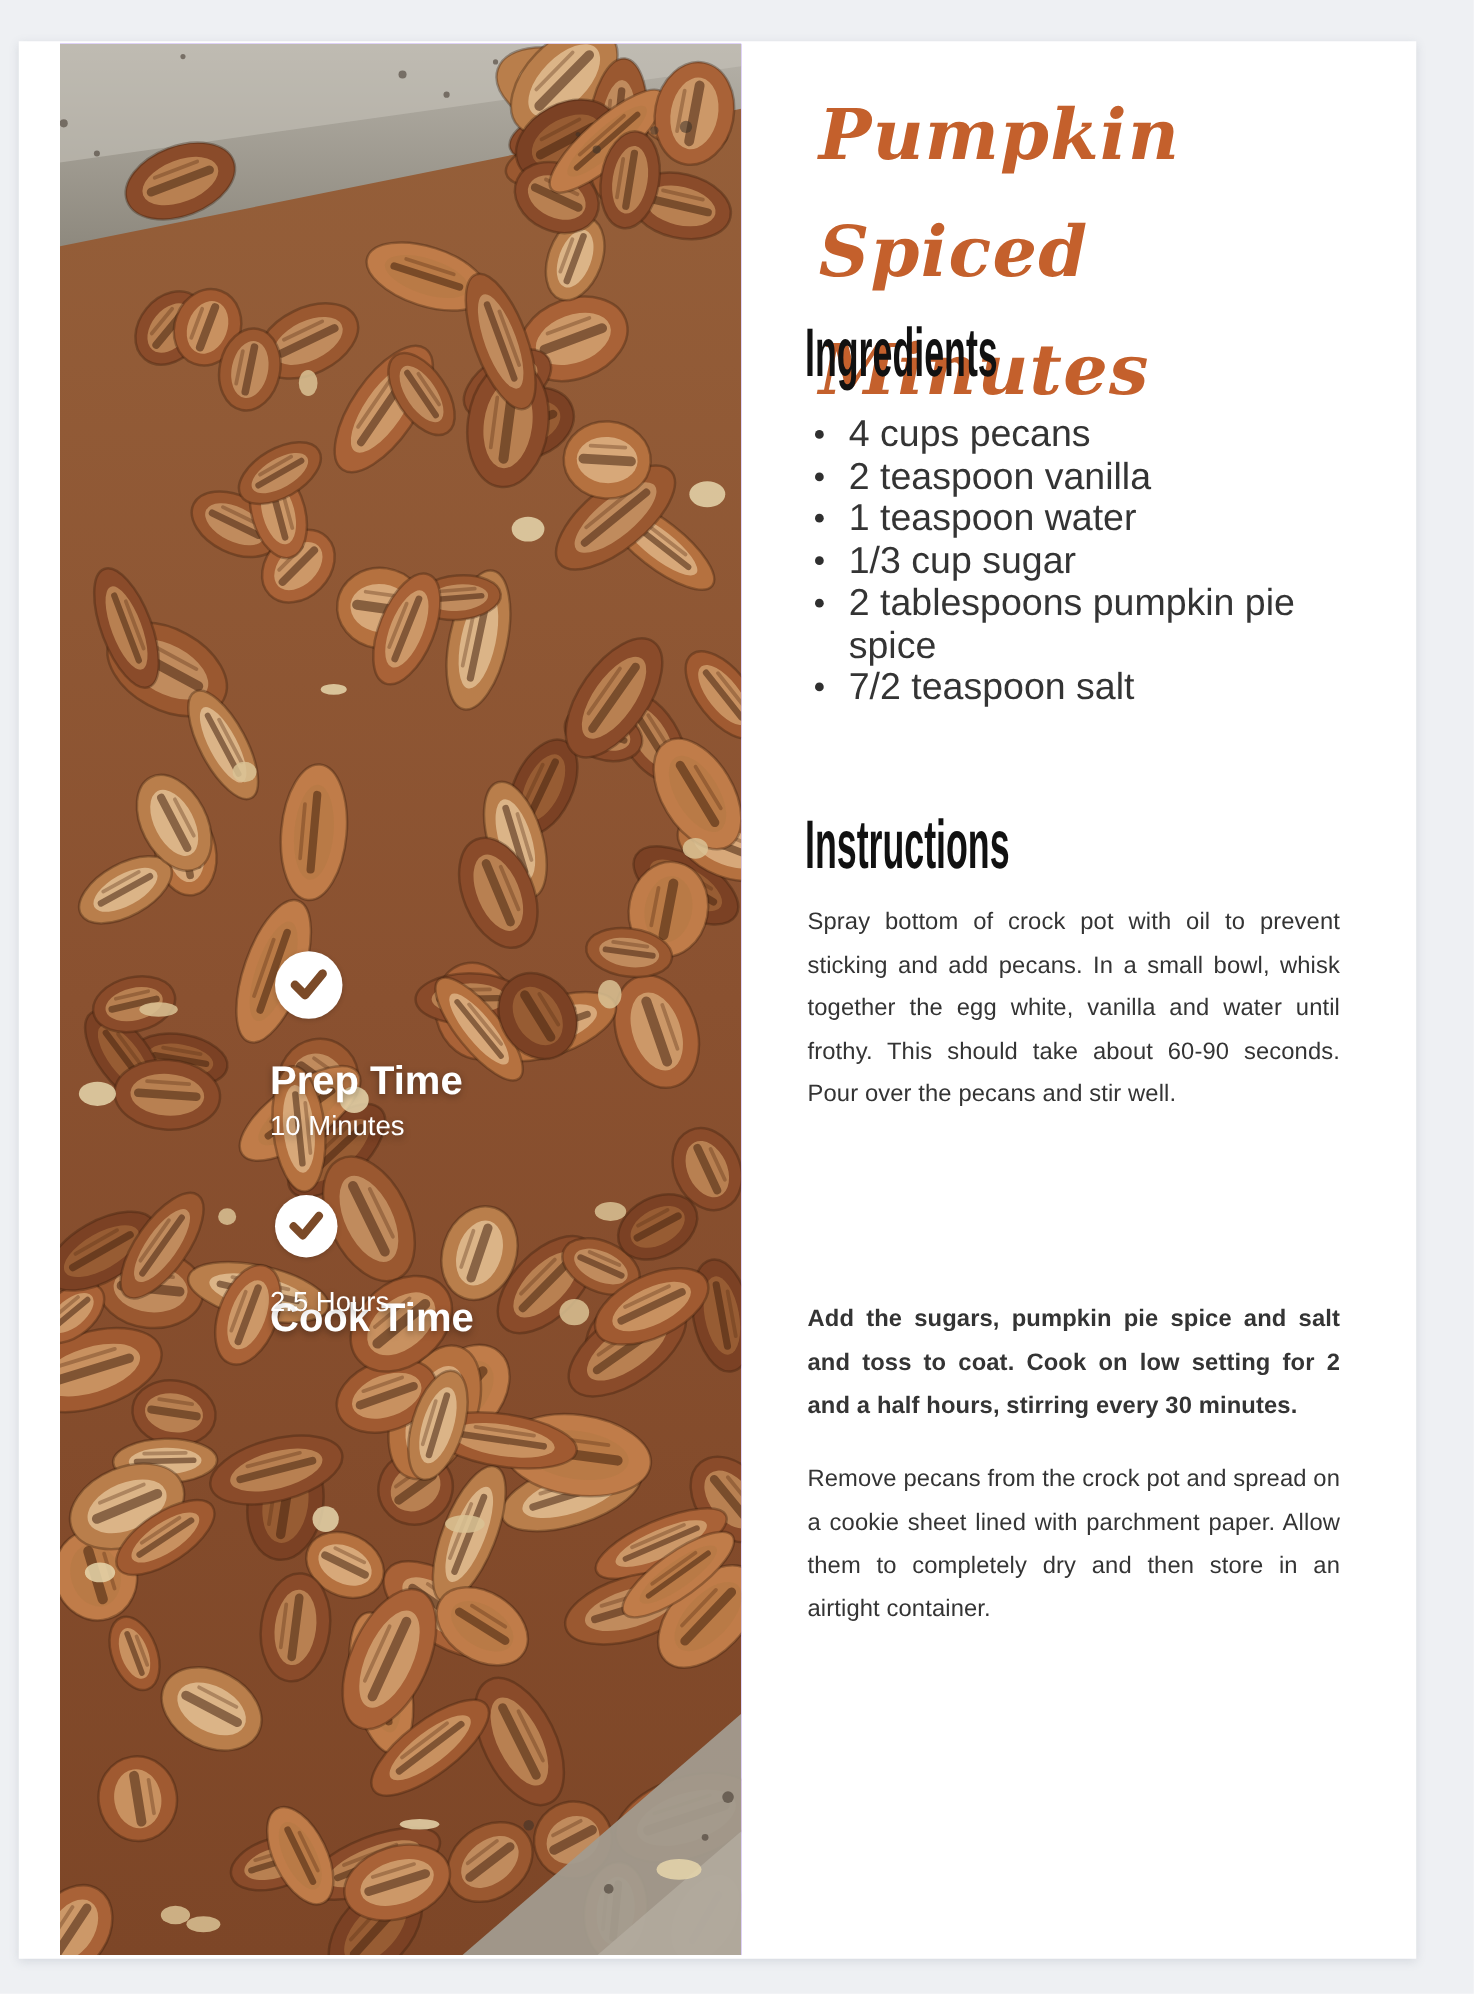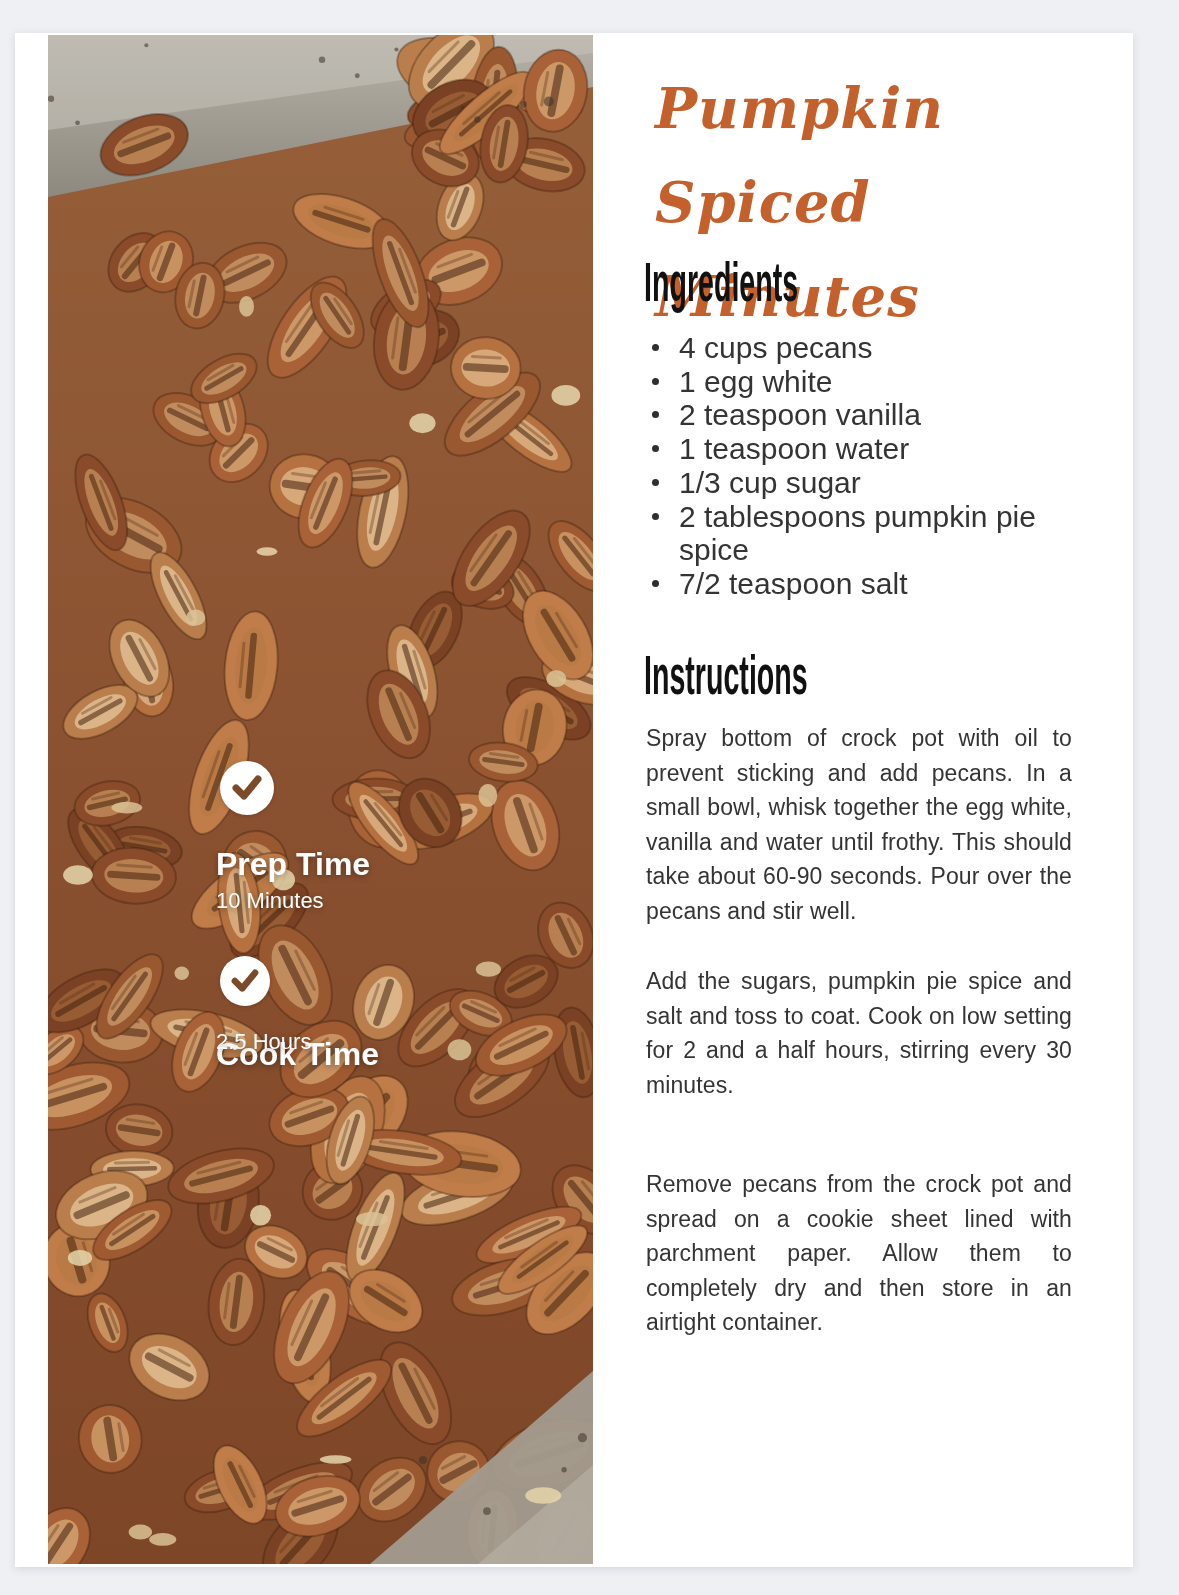--- a/index.html
+++ b/index.html
@@ -50,25 +50,25 @@
     margin:0;padding:0;list-style:none;
     font-size:30px;line-height:33.7px;color:#343434;
   }
   .ingredients-list li{position:relative;padding-left:33px;}
   .ingredients-list li::before{
     content:"";position:absolute;left:6px;top:13px;width:7px;height:7px;
     border-radius:50%;background:#2f2f2f;
   }
   .para{
     position:absolute;left:631px;width:426px;margin:0;
-    font-size:23px;line-height:34.6px;color:#343434;
+    font-size:19px;line-height:34.6px;color:#343434;
     text-align:justify;letter-spacing:0.1px;
   }
   .p1{top:688px;}
-  .p2{top:931px;}
+  .p2{top:1006px;font-weight:bold;}
   .p3{top:1134px;}
 </style>
 </head>
 <body>
 
 <div class="card">
 
   <div class="photo">
     <svg id="pecan-svg" width="545" height="1529" viewBox="0 0 545 1529" xmlns="http://www.w3.org/2000/svg">
       <defs>
@@ -940,21 +940,20 @@
     <span>Pumpkin Spiced</span><br>
     <span>Minutes</span>
   </div>
 
   <h2 class="section-heading h-ingredients">
     <span class="squeeze">Ingredients</span>
   </h2>
 
   <ul class="ingredients-list">
     <li>4 cups pecans</li>
-    <li>1 egg white</li>
     <li>2 teaspoon vanilla</li>
     <li>1 teaspoon water</li>
     <li>1/3 cup sugar</li>
     <li>2 tablespoons pumpkin pie spice</li>
     <li>7/2 teaspoon salt</li>
   </ul>
 
   <h2 class="section-heading h-instructions">
     <span class="squeeze">Instructions</span>
   </h2>

